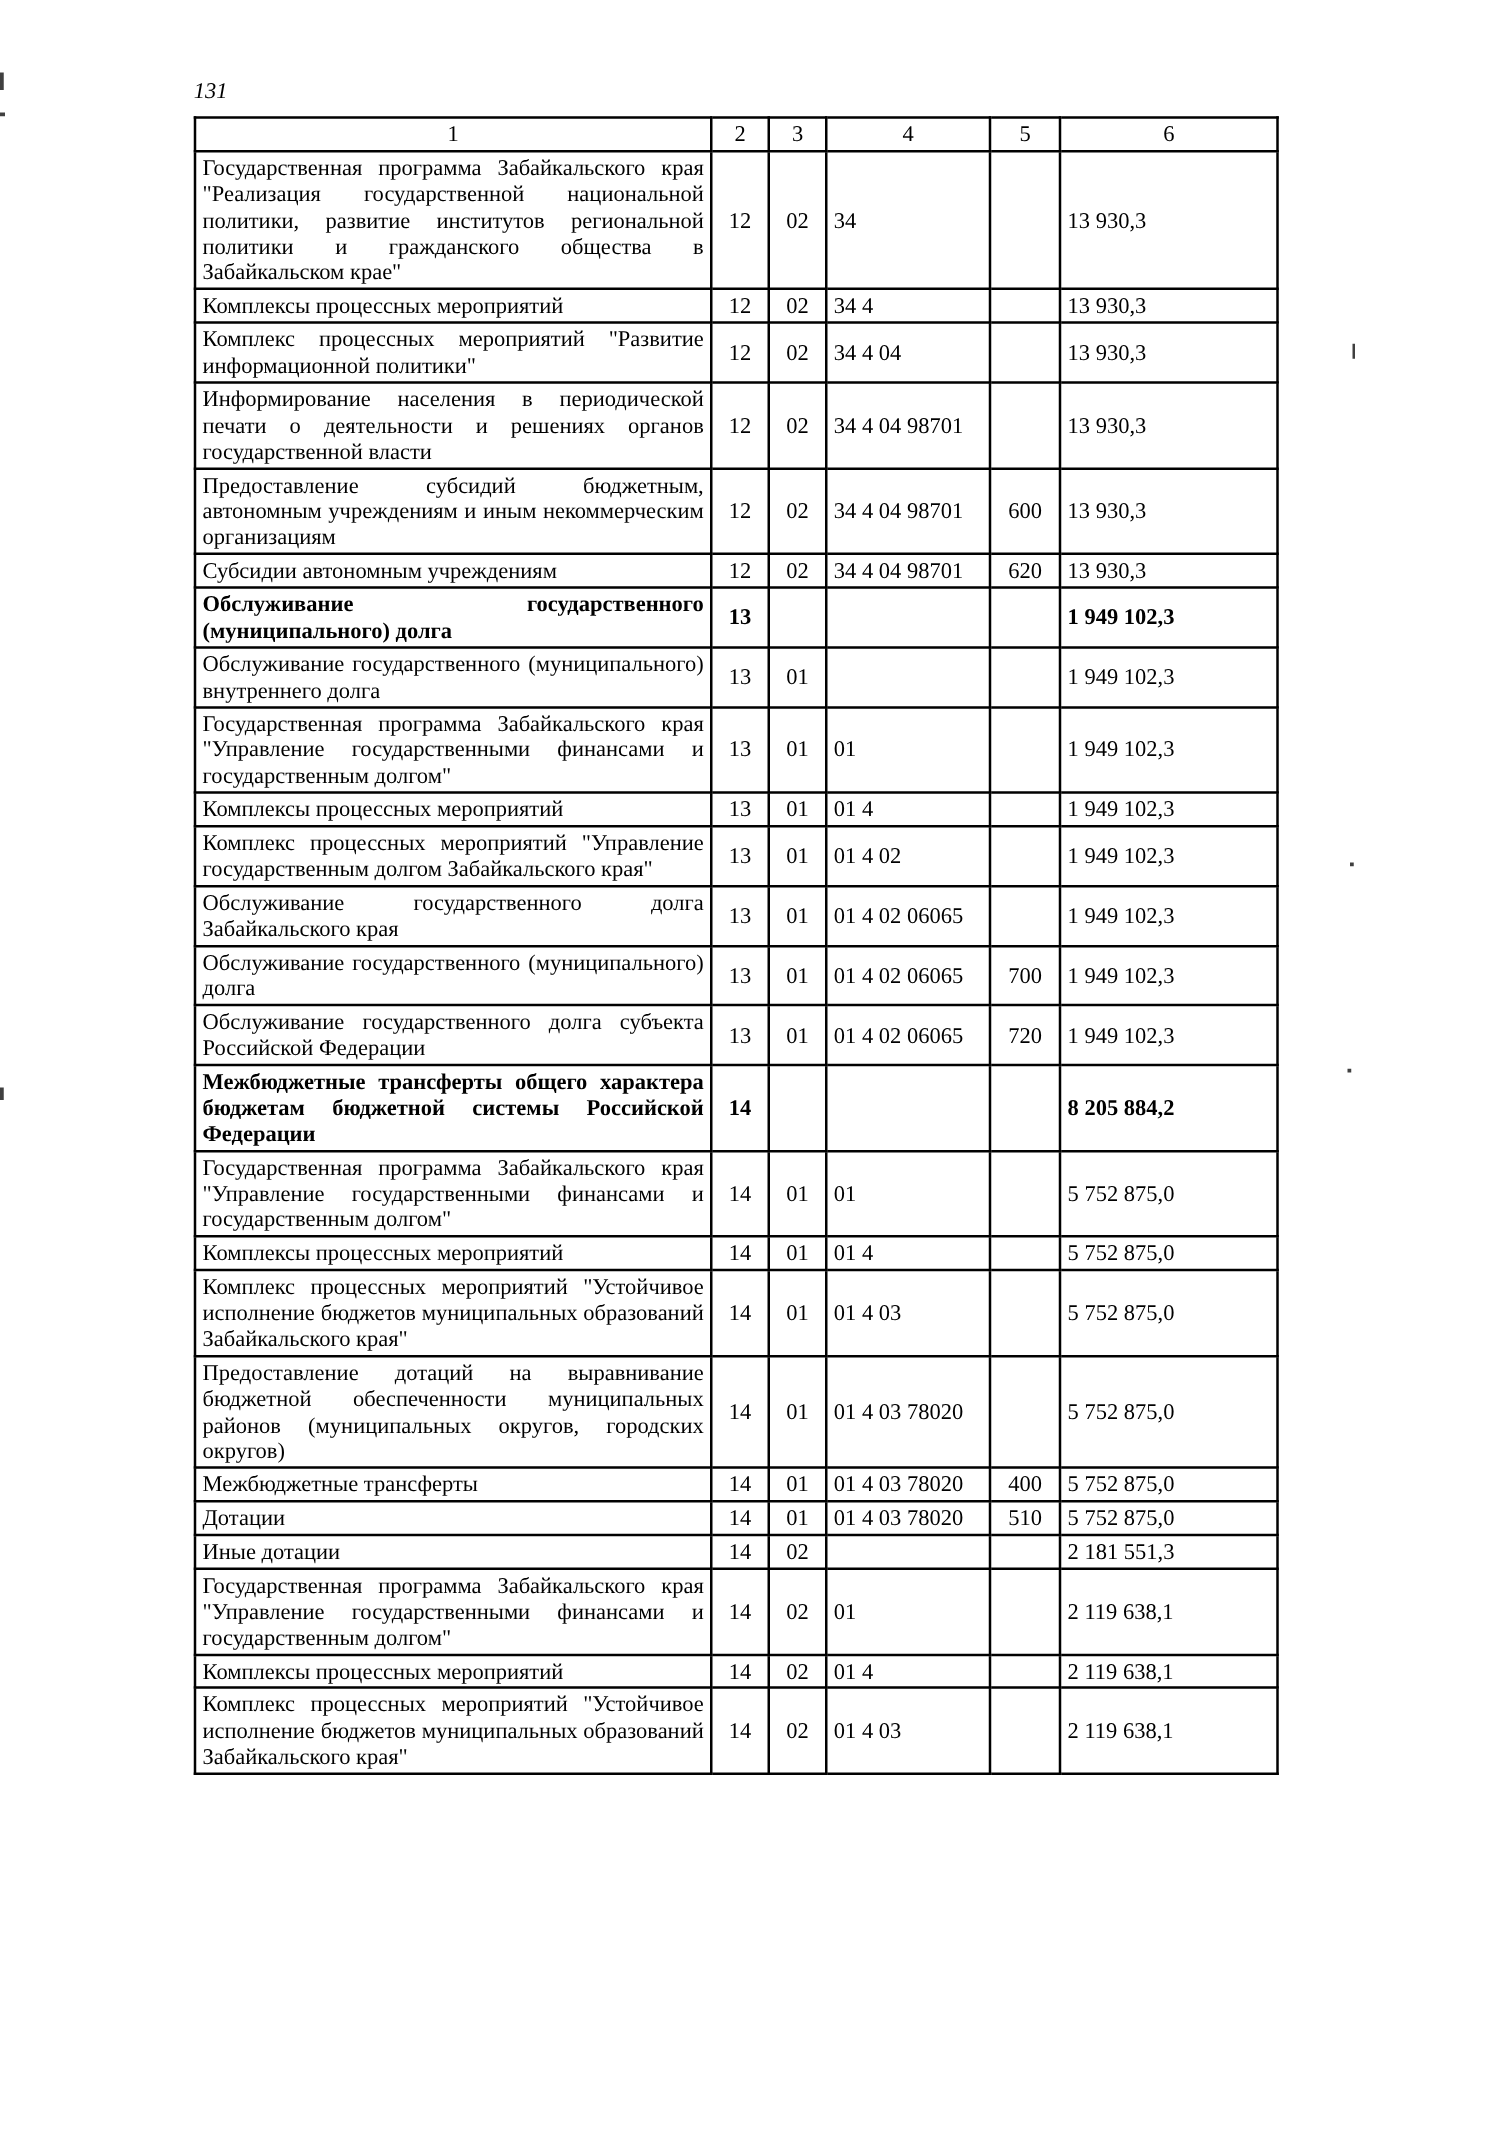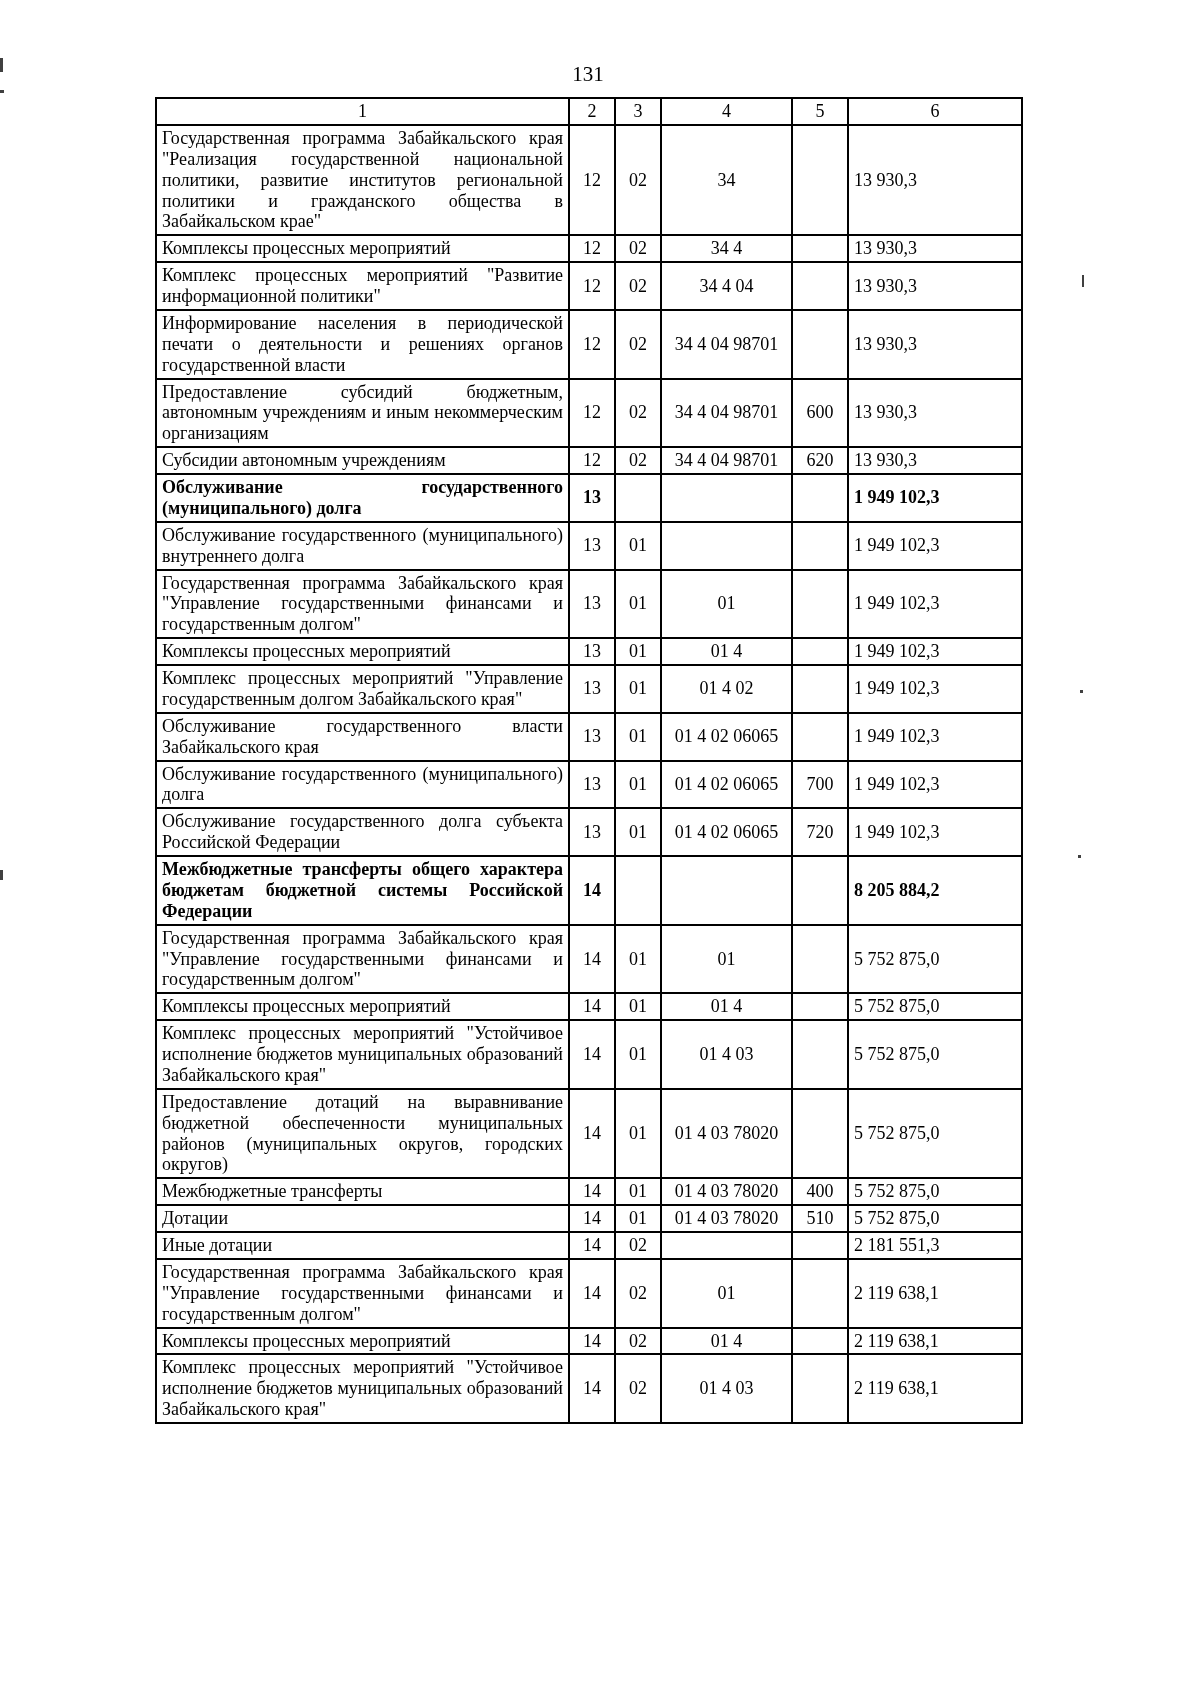--- a/index.html
+++ b/index.html
@@ -11,41 +11,41 @@
   body {
     width: 1200px;
     height: 1706px;
     position: relative;
     font-family: "Liberation Serif", "DejaVu Serif", serif;
     overflow: hidden;
   }
   .page-number {
     width: 866px;
     margin: 62px 0 10px 155px;
-    text-align: center;
-    font-size: 21px;
+    font-size: 18px;
+    font-style: italic;
   }
   table.budget {
     border-collapse: collapse;
     table-layout: fixed;
     width: 866px;
     margin-left: 155px;
   }
   table.budget td {
     border: 2px solid #000000;
     font-size: 18px;
     line-height: 1.16;
     vertical-align: middle;
     padding: 2px 5px;
     word-wrap: break-word;
   }
   td.h { text-align: center; font-size: 18px; padding: 3px 2px; }
   td.c1 { text-align: justify; padding: 2px 7px; }
   td.c2, td.c3, td.c5 { text-align: center; }
-  td.c4 { text-align: center; padding-left: 6px; white-space: nowrap; }
+  td.c4 { text-align: left; padding-left: 6px; white-space: nowrap; }
   td.c6 { text-align: left; padding-right: 8px; white-space: nowrap; }
   td.bold { font-weight: bold; }
   .artifact {
     position: absolute;
     background: #000;
     opacity: 0.75;
   }
 </style>
 </head>
 <body>
@@ -152,21 +152,21 @@
       </tr>
       <tr>
         <td class="c1">Комплекс процессных мероприятий "Управление государственным долгом Забайкальского края"</td>
         <td class="c2">13</td>
         <td class="c3">01</td>
         <td class="c4">01 4 02</td>
         <td class="c5"></td>
         <td class="c6">1 949 102,3</td>
       </tr>
       <tr>
-        <td class="c1">Обслуживание государственного власти Забайкальского края</td>
+        <td class="c1">Обслуживание государственного долга Забайкальского края</td>
         <td class="c2">13</td>
         <td class="c3">01</td>
         <td class="c4">01 4 02 06065</td>
         <td class="c5"></td>
         <td class="c6">1 949 102,3</td>
       </tr>
       <tr>
         <td class="c1">Обслуживание государственного (муниципального) долга</td>
         <td class="c2">13</td>
         <td class="c3">01</td>

